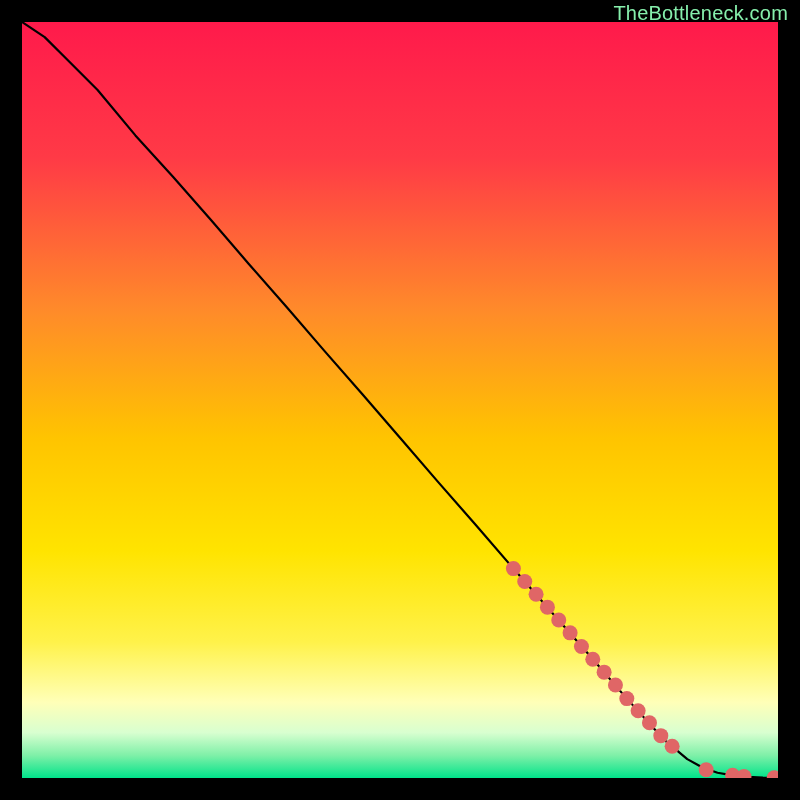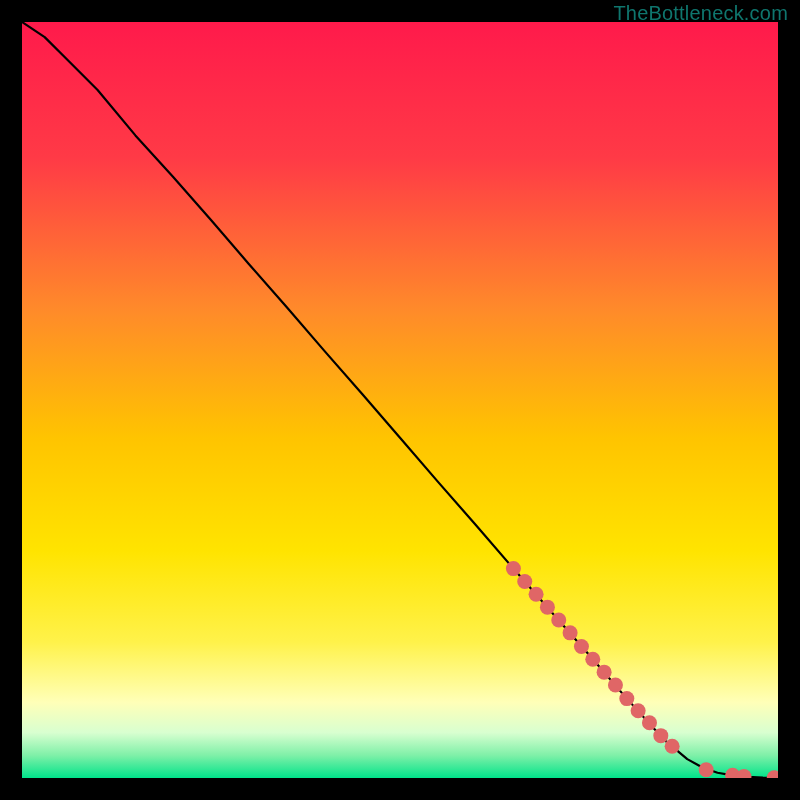--- a/index.html
+++ b/index.html
@@ -21,21 +21,21 @@
     position: absolute;
     left: 22px;
     top: 22px;
     width: 756px;
     height: 756px;
   }
   .attribution {
     position: absolute;
     top: 2px;
     right: 12px;
-    color: #0f766e;
+    color: #86efac;
     font-size: 20px;
     letter-spacing: 0.2px;
     font-weight: 400;
   }
 </style>
 </head>
 <body>
 
 <div class="stage">
   <svg class="plot" viewBox="0 0 756 756" preserveAspectRatio="none">

